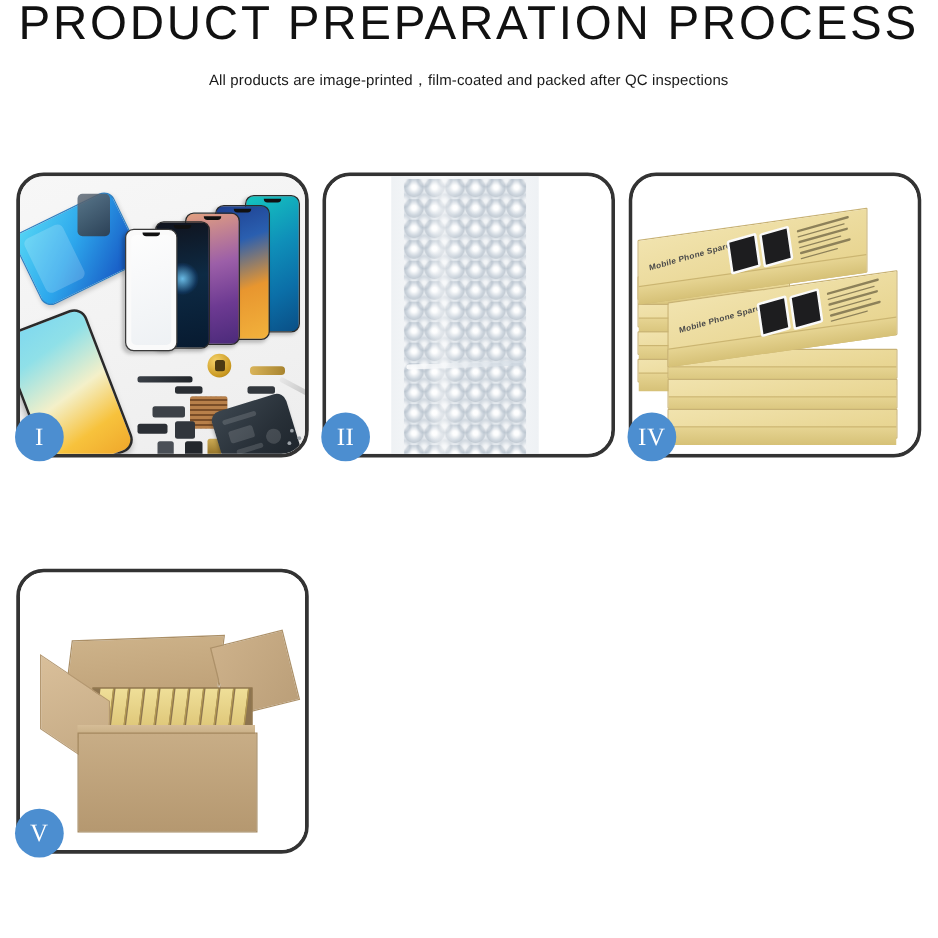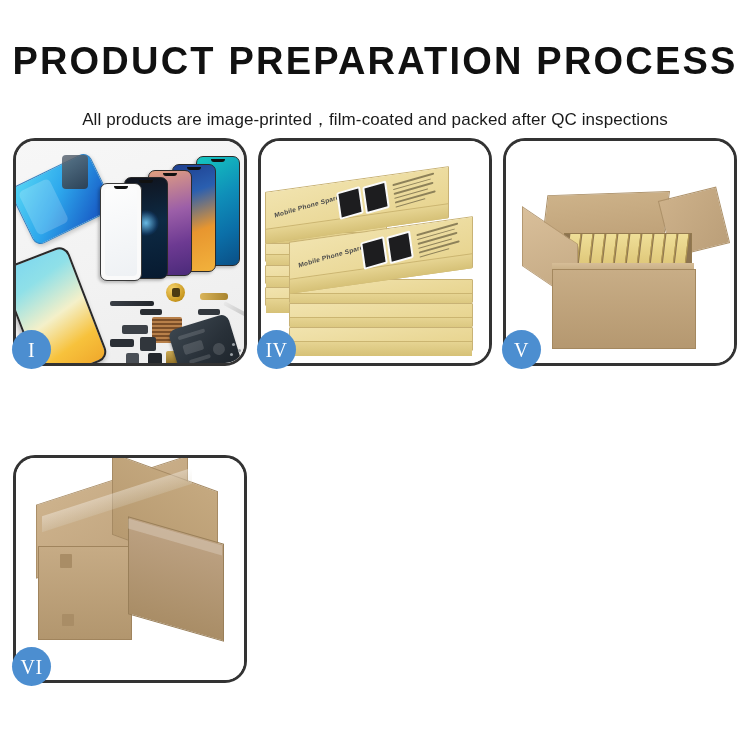--- a/index.html
+++ b/index.html
@@ -7,25 +7,25 @@
     width:750px;height:750px;background:#ffffff;
     font-family:"Liberation Sans","DejaVu Sans",sans-serif;
     overflow:hidden;position:relative;
   }
   .page{width:750px;height:750px;position:relative;}
 
   
   .header{position:absolute;left:0;top:0;width:750px;text-align:center;}
   .title{
     font-size:38px;letter-spacing:2.2px;color:#111;
-    font-weight:700;line-height:1;margin-top:42px;white-space:nowrap;
+    font-weight:400;line-height:1;white-space:nowrap;
     font-family:"Liberation Sans","DejaVu Sans",sans-serif;
   }
   .subtitle{
-    font-size:17px;color:#1a1a1a;margin-top:28px;letter-spacing:.1px;
+    font-size:12px;color:#1a1a1a;margin-top:18px;letter-spacing:.1px;
     white-space:nowrap;font-weight:400;
   }
 
   
   .grid{
     position:absolute;left:13px;top:138px;width:724px;height:545px;
     display:grid;grid-template-columns:repeat(3,234px);grid-template-rows:228px 228px;
     column-gap:11px;row-gap:89px;
   }
   .panel{
@@ -262,20 +262,30 @@
           </div>
           <div class="tweezer"></div>
           <div class="screw" style="left:128px;top:62px;"></div>
           <div class="screw" style="left:134px;top:68px;"></div>
           <div class="screw" style="left:126px;top:72px;"></div>
         </div>
       </div>
       <div class="badge">I</div>
     </div>
 
+    <div class="panel">
+      <div class="panel-clip p2">
+        <div class="pouch">
+          <div class="bubbles"></div>
+          <div class="pouch-seam"></div>
+          <div class="pouch-sheen"></div>
+        </div>
+      </div>
+      <div class="badge">II</div>
+    </div>
 
 
     <div class="panel">
       <div class="panel-clip p4">
         <div class="stack">
 
           <div class="sbox" style="left:0px;top:64px;width:120px;height:17px;">
             <div class="top"></div>
               <div class="side" style="top:10px;"></div>
             </div>
@@ -357,28 +367,15 @@
             <i style="left:98px;"></i>
           <i style="left:110px;"></i>
         </div>
         <div class="c5-flapL"></div>
         <div class="c5-rim"></div>
         <div class="c5-body"></div>
       </div>
       <div class="badge">V</div>
     </div>
 
-    <div class="panel">
-      <div class="panel-clip p6">
-        <div class="c6-top"></div>
-        <div class="c6-top2"></div>
-        <div class="c6-tape"></div>
-        <div class="c6-front"></div>
-        <div class="c6-side"></div>
-        <div class="c6-tab" style="left:44px;top:96px;width:12px;height:14px;"></div>
-        <div class="c6-tab" style="left:46px;top:156px;width:12px;height:12px;"></div>
-        <div class="sheen" style="left:112px;top:74px;width:94px;height:10px;transform:skewY(16deg);"></div>
-      </div>
-      <div class="badge">VI</div>
-    </div>
 
   </div>
 </div>
 
 </body></html>

